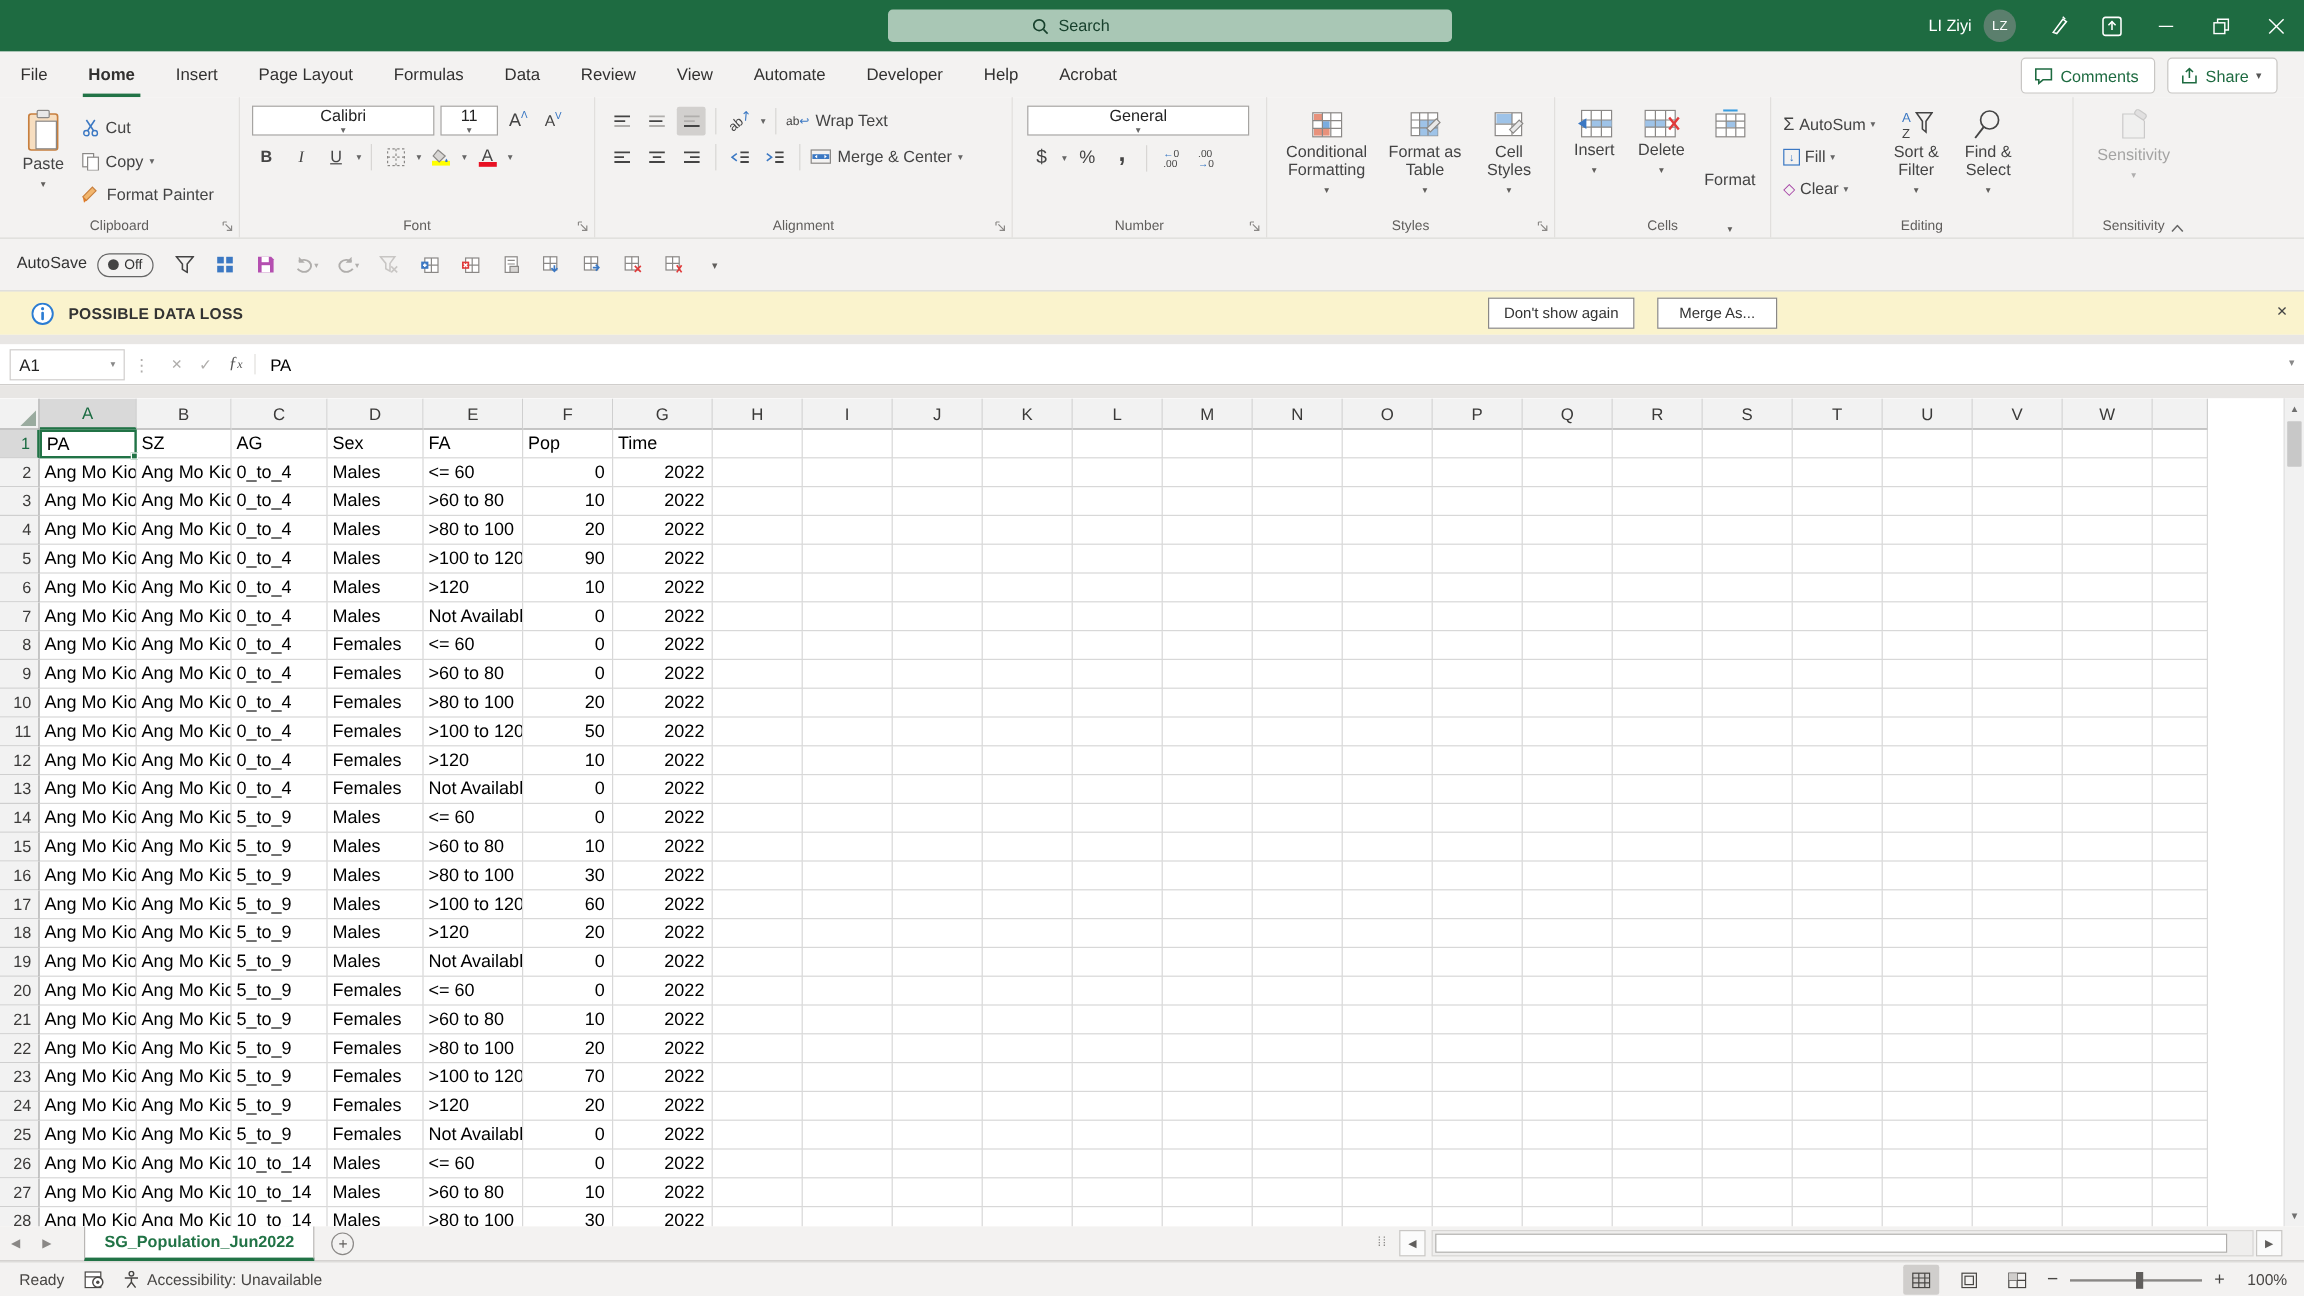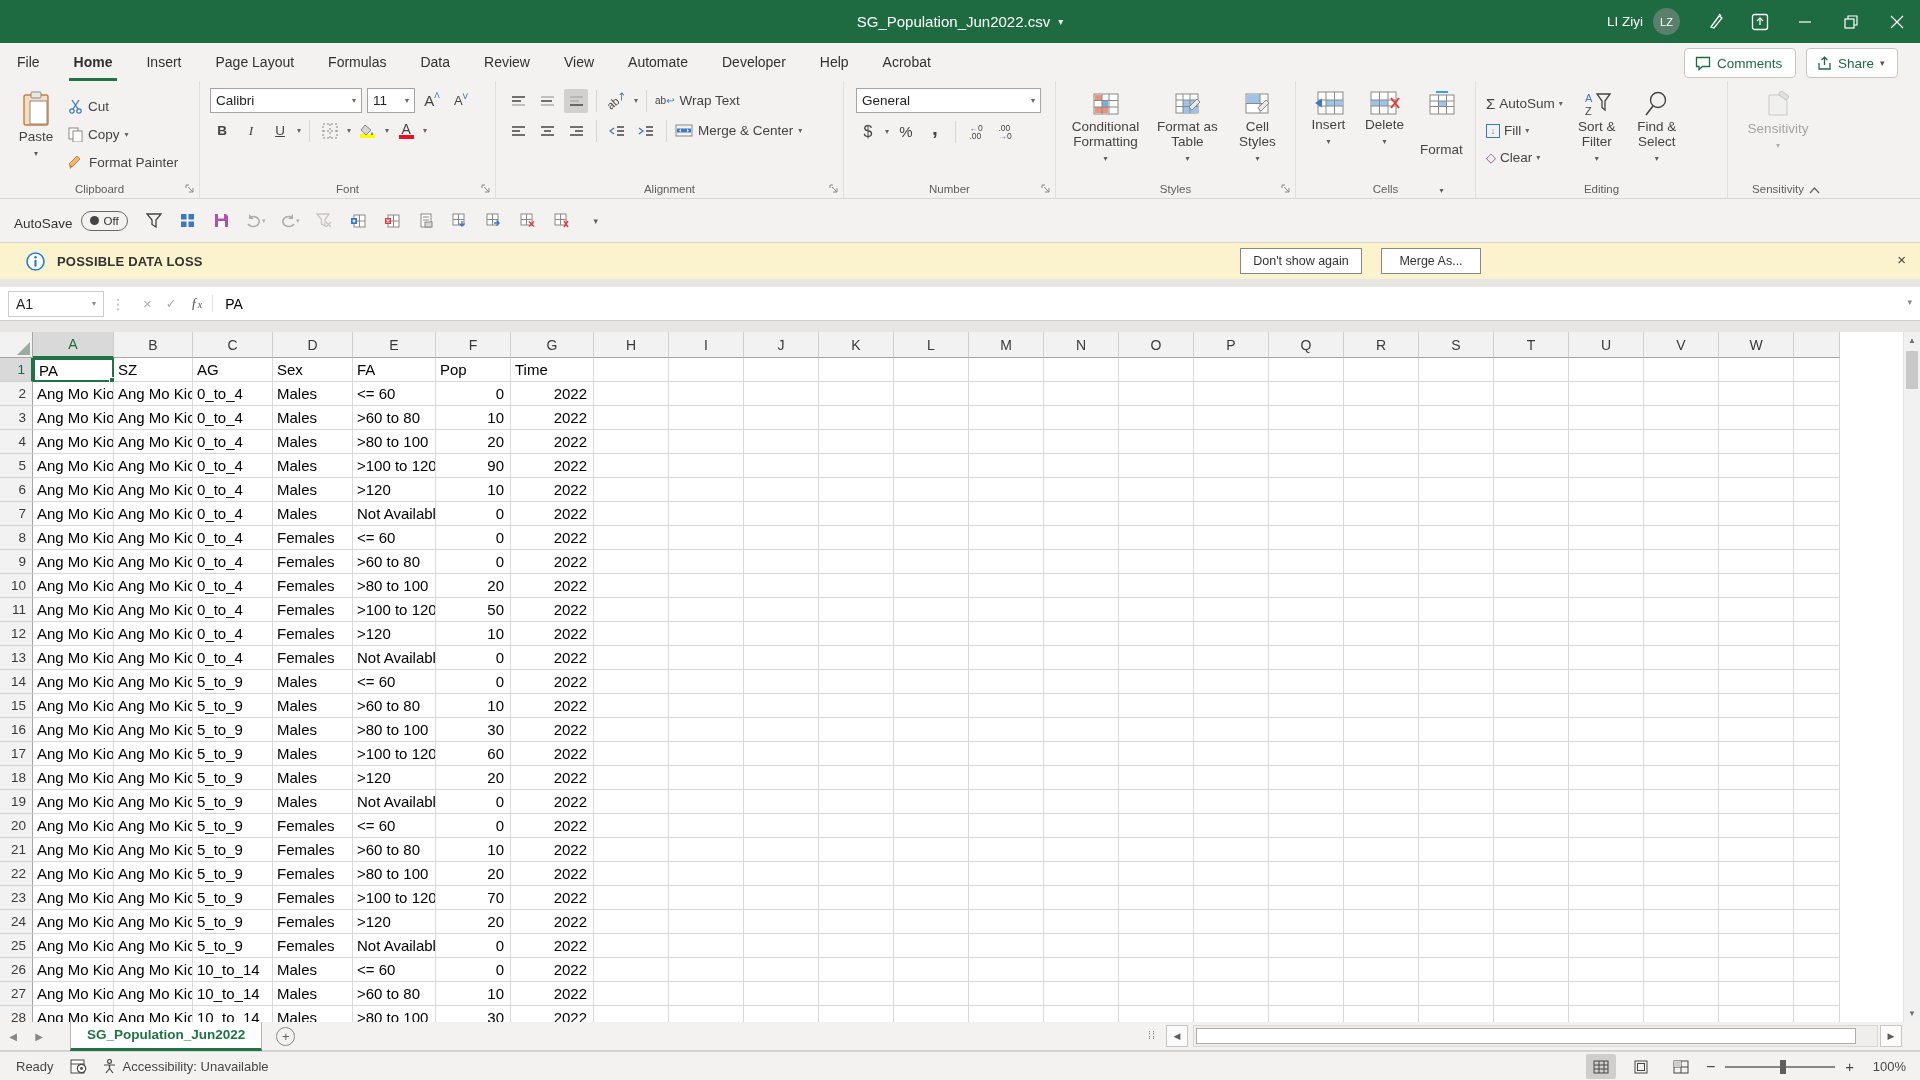--- a/index.html
+++ b/index.html
@@ -27,35 +27,35 @@
   .topbtn .carr { color:#555; font-size:9px; }
 
   
   .ribbon { position:absolute; left:0; top:81px; width:1920px; height:118px; background:#f3f2f1; border-bottom:1px solid #d8d6d4; display:flex; font-size:13.5px; color:#444; }
   .grp { position:relative; height:100%; border-right:1px solid #e1dfdd; padding-top:7px; }
   .grp-label { position:absolute; bottom:3px; left:0; right:0; text-align:center; font-size:11.5px; color:#605e5c; }
   .dlg { position:absolute; bottom:5px; right:5px; color:#8a8886; }
   .bigbtn { display:flex; flex-direction:column; align-items:center; justify-content:flex-start; gap:2px; text-align:center; line-height:15px; padding-top:3px; color:#444; }
   .bigbtn .dd { font-size:8px; color:#605e5c; }
   .smrow { display:flex; align-items:center; gap:5px; height:25px; }
-  .combo { background:#fff; border:1px solid #a6a4a2; height:25px; display:flex; align-items:center; justify-content:space-between; padding:0 5px; font-size:13.5px; color:#222; }
+  .combo { background:#fff; border:1px solid #a6a4a2; height:25px; display:flex; align-items:center; justify-content:space-between; padding:0 5px; font-size:13.5px; color:#222;flex-direction:column; }
   .combo .dd { font-size:8px; color:#666; }
   .tbtn { min-width:24px; height:24px; display:flex; align-items:center; justify-content:center; border-radius:2px; }
   .tbtn.sel { background:#d2d0ce; }
   .dd8 { font-size:8px; color:#666; }
   .vsep { width:1px; height:22px; background:#d8d6d4; margin:0 3px; }
   .colorbar { display:block; width:15px; height:4px; margin-top:-2px; }
   .lblbtn { display:flex; align-items:center; gap:5px; height:25px; }
   .ed-row { display:flex; align-items:center; gap:4px; height:23px; font-size:13.5px; }
   .grayed { opacity:.45; filter:grayscale(1); }
   .collapse-chev { position:absolute; right:8px; bottom:4px; color:#666; }
 
   
   .qat { position:absolute; left:0; top:199px; width:1920px; height:44px; background:#f3f2f1; border-bottom:1px solid #d4d2d0; display:flex; align-items:center; gap:14px; padding-left:14px; }
-  .autosave { display:flex; align-items:flex-end; gap:8px; font-size:13.5px; color:#333; }
+  .autosave { display:flex; align-items:flex-start; gap:8px; font-size:13.5px; color:#333; }
   .as-pill { border:1px solid #666; border-radius:10px; height:20px; display:flex; align-items:center; gap:5px; padding:0 8px; font-size:11.5px; }
   .as-dot { width:9px; height:9px; border-radius:50%; background:#444; }
   .qi { width:24px; height:24px; display:flex; align-items:center; justify-content:center; }
 
   
   .banner { position:absolute; left:0; top:243px; width:1920px; height:36px; background:#faf3cd; display:flex; align-items:center; font-size:13px; color:#333; }
   .banner .info { margin:0 12px 0 26px; }
   .banner .btitle { font-weight:bold; letter-spacing:.2px; margin-right:14px; white-space:nowrap; }
   .banner .blink { text-decoration:underline; color:#333; white-space:nowrap; }
   .bbtn { position:absolute; top:5px; height:26px; background:#fff; border:1px solid #8a8886; font-size:12.5px; display:flex; align-items:center; justify-content:center; padding:0 12px; color:#333; }
@@ -117,20 +117,27 @@
 </style>
 </head>
 <body>
 
 <div class="screen">
 
   <div class="titlebar">
     <div class="tb-file">
       <span>SG_Population_Jun2022.csv</span>
       <span class="caret">▾</span>
+    </div>
+    <div class="searchpill">
+      <svg width="14" height="14" viewBox="0 0 14 14">
+          <circle cx="6" cy="6" r="4.5" fill="none" stroke="#17402c" stroke-width="1.4"></circle>
+          <line x1="9.5" y1="9.5" x2="13" y2="13" stroke="#17402c" stroke-width="1.4"></line>
+        </svg>
+      <span>Search</span>
     </div>
     <div class="tb-right">
       <div class="tb-user">
         <span>LI Ziyi</span>
         <span class="avatar">LZ</span>
       </div>
       <div class="tb-ico">
         <svg width="18" height="18" viewBox="0 0 18 18">
             <path d="M4 14 L12 3 L15 5 L7 15 Z" fill="none" stroke="#fff" stroke-width="1.3"></path>
             <line x1="12" y1="1" x2="14" y2="3" stroke="#fff" stroke-width="1.3"></line>

